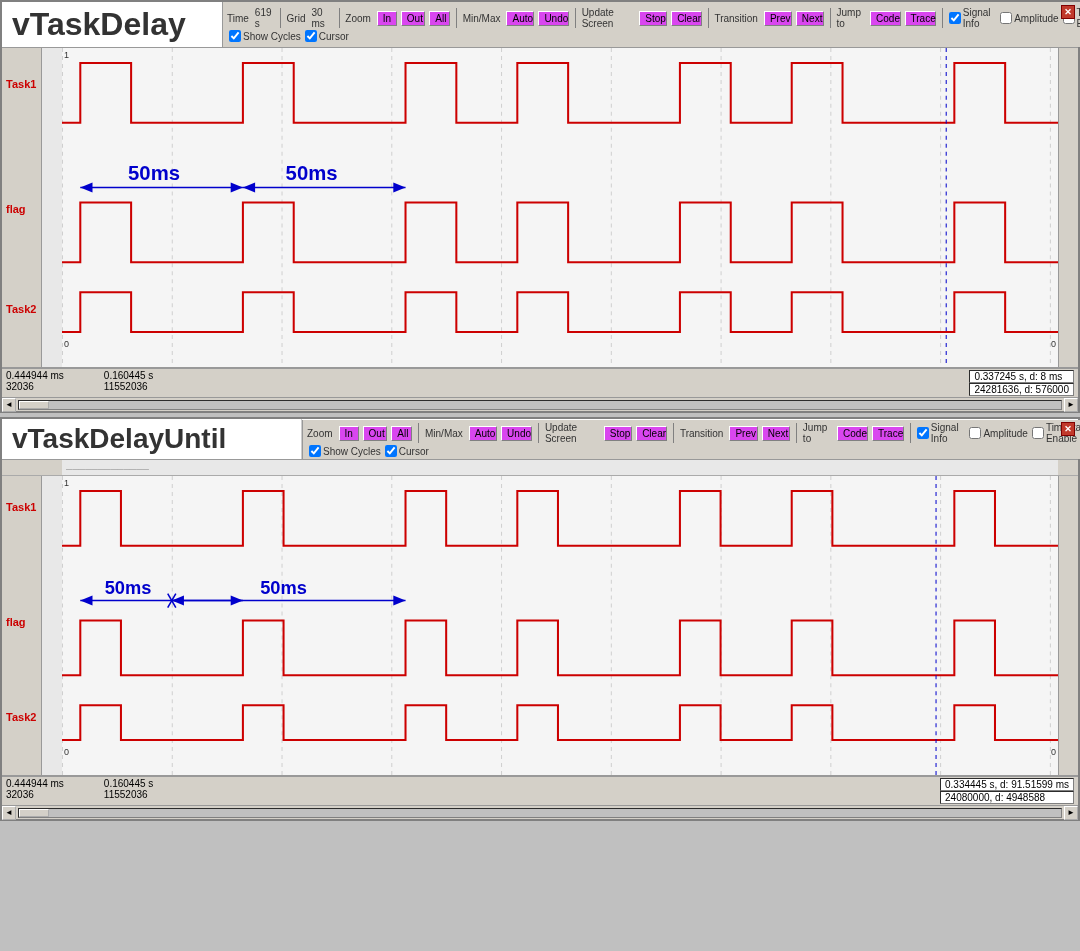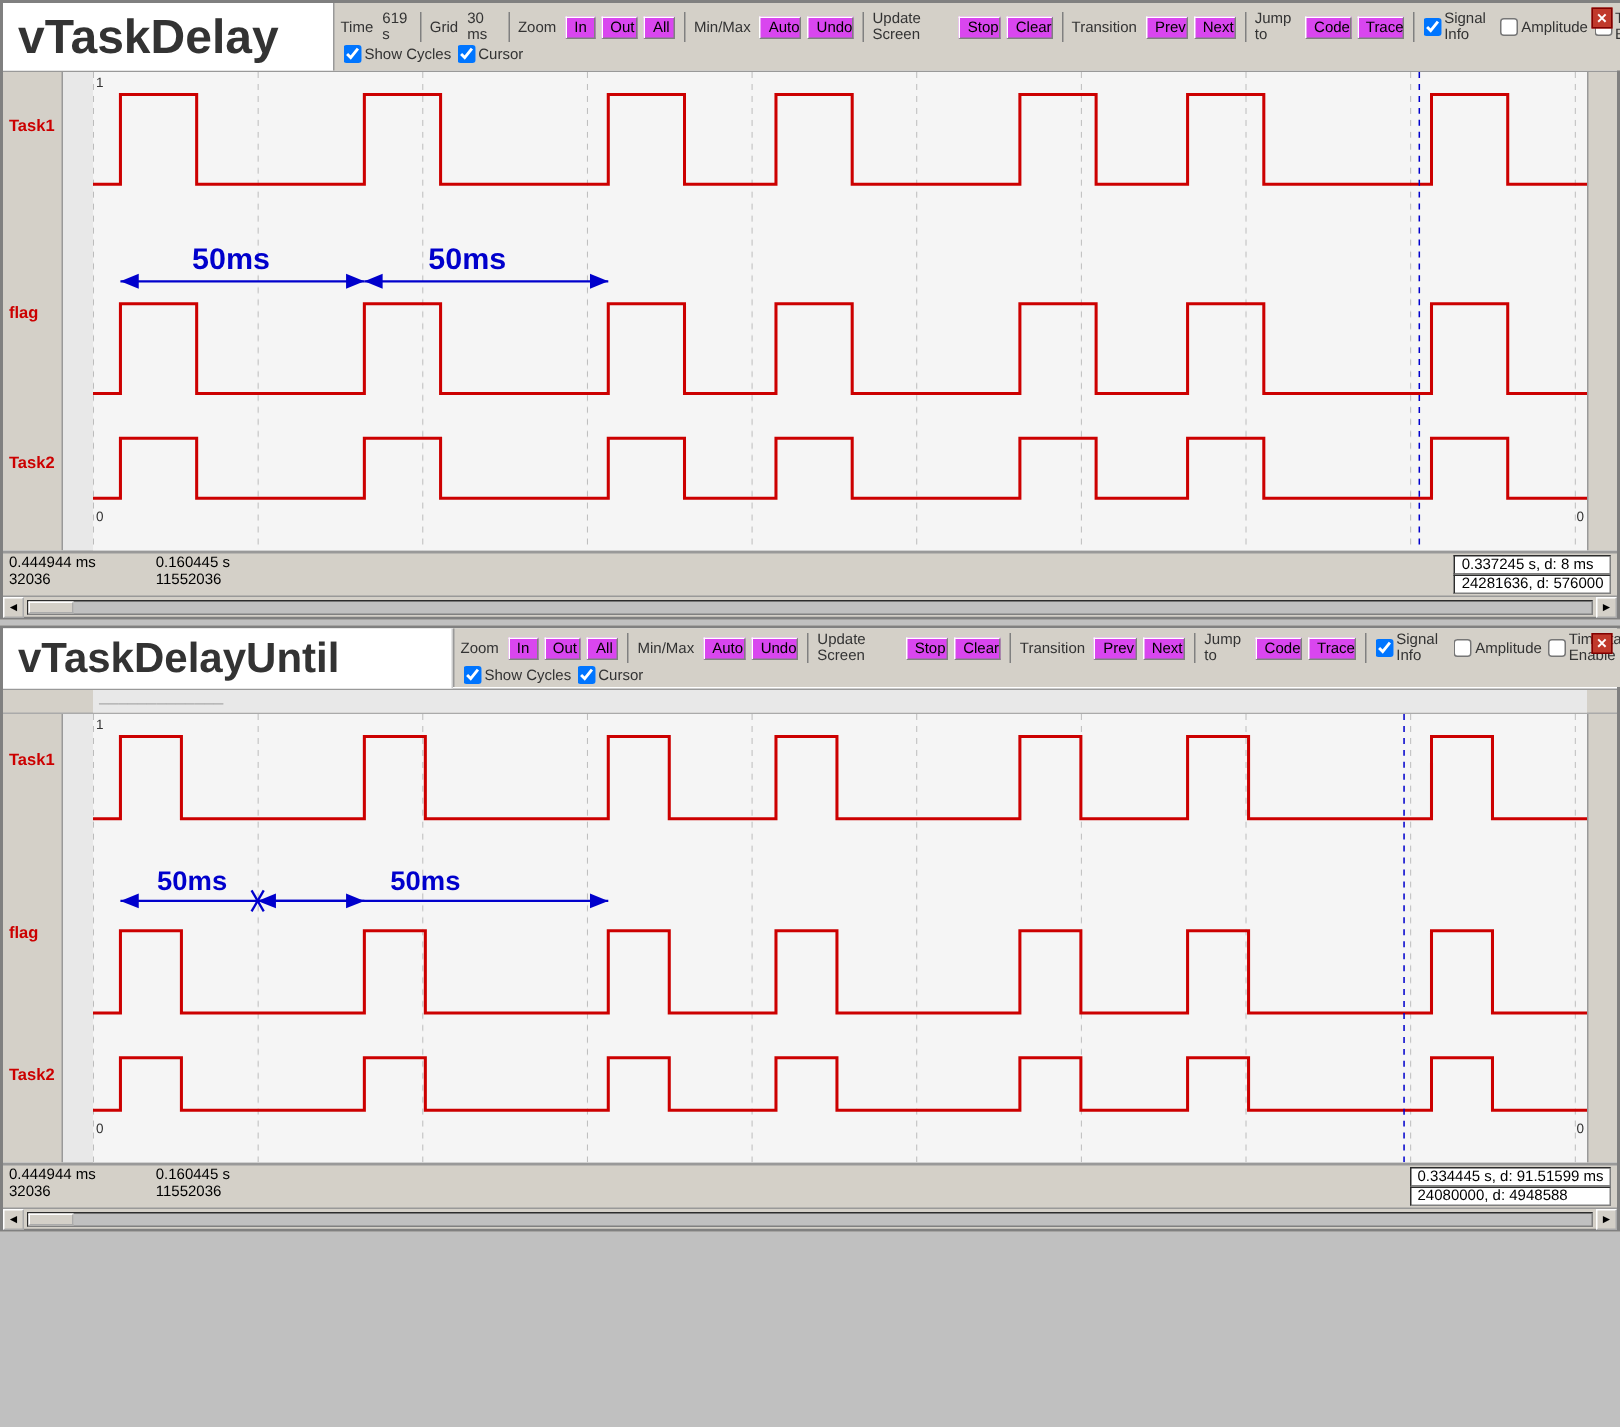--- a/index.html
+++ b/index.html
@@ -326,21 +326,21 @@
     <div class="scrollbar-track">
       <div class="scrollbar-thumb"></div>
     </div>
     <div class="scroll-btn">►</div>
   </div>
 </div>
 
 <div class="window second-window">
   <div class="close-btn">✕</div>
 
-  <div style="display:flex; align-items:flex-start; background:#ffffff; border-bottom:1px solid #999;">
+  <div style="display:flex; align-items:flex-end; background:#ffffff; border-bottom:1px solid #999;">
     <div style="padding:4px 10px; font-size:28px; font-weight:bold; color:#333; background:#fff; min-width:300px; display:flex; align-items:center; border-right:1px solid #ccc;">
       <span>vTaskDelayUntil</span>
     </div>
     <div style="flex:1; background:#d4d0c8; display:flex; flex-direction:column; justify-content:center; padding:2px 4px; border-left:1px solid #999;">
       <div style="display:flex; align-items:center; gap:4px; flex-wrap:nowrap; padding-bottom:1px;">
         <span class="toolbar-label">Zoom</span>
         <button class="tb-btn">In</button>
         <button class="tb-btn">Out</button>
         <button class="tb-btn">All</button>
         <div class="separator"></div>

